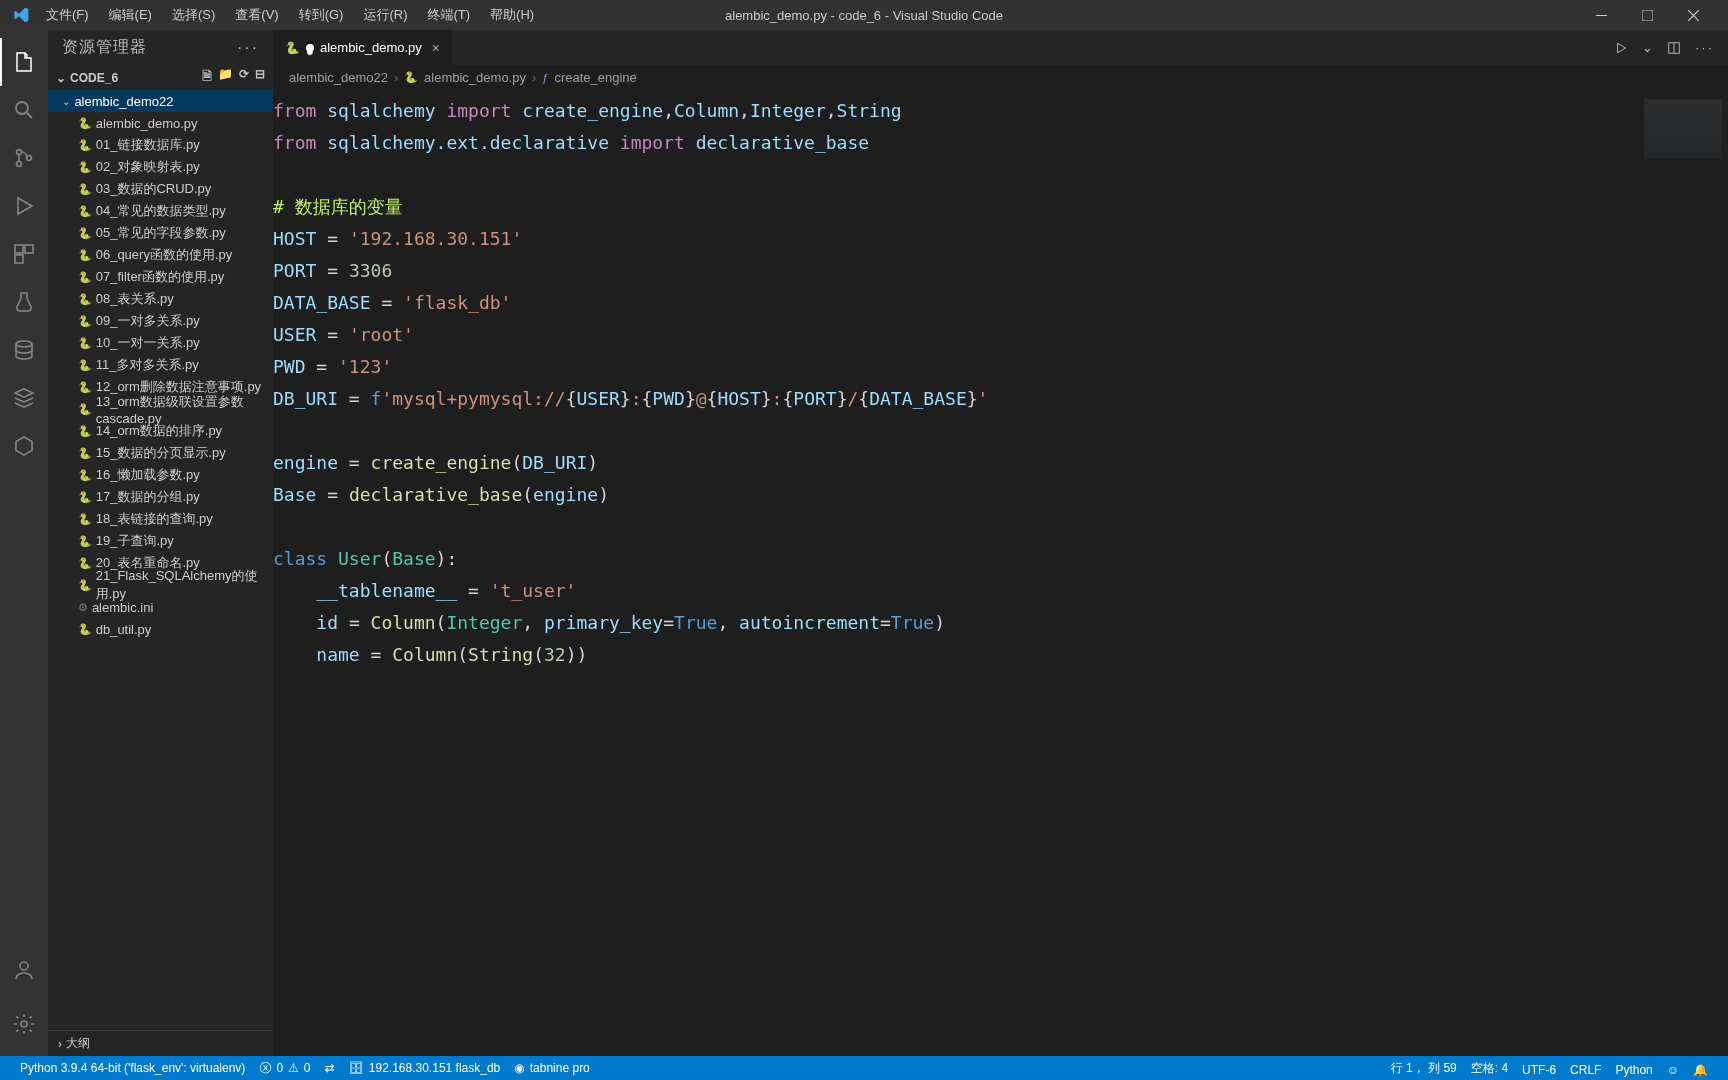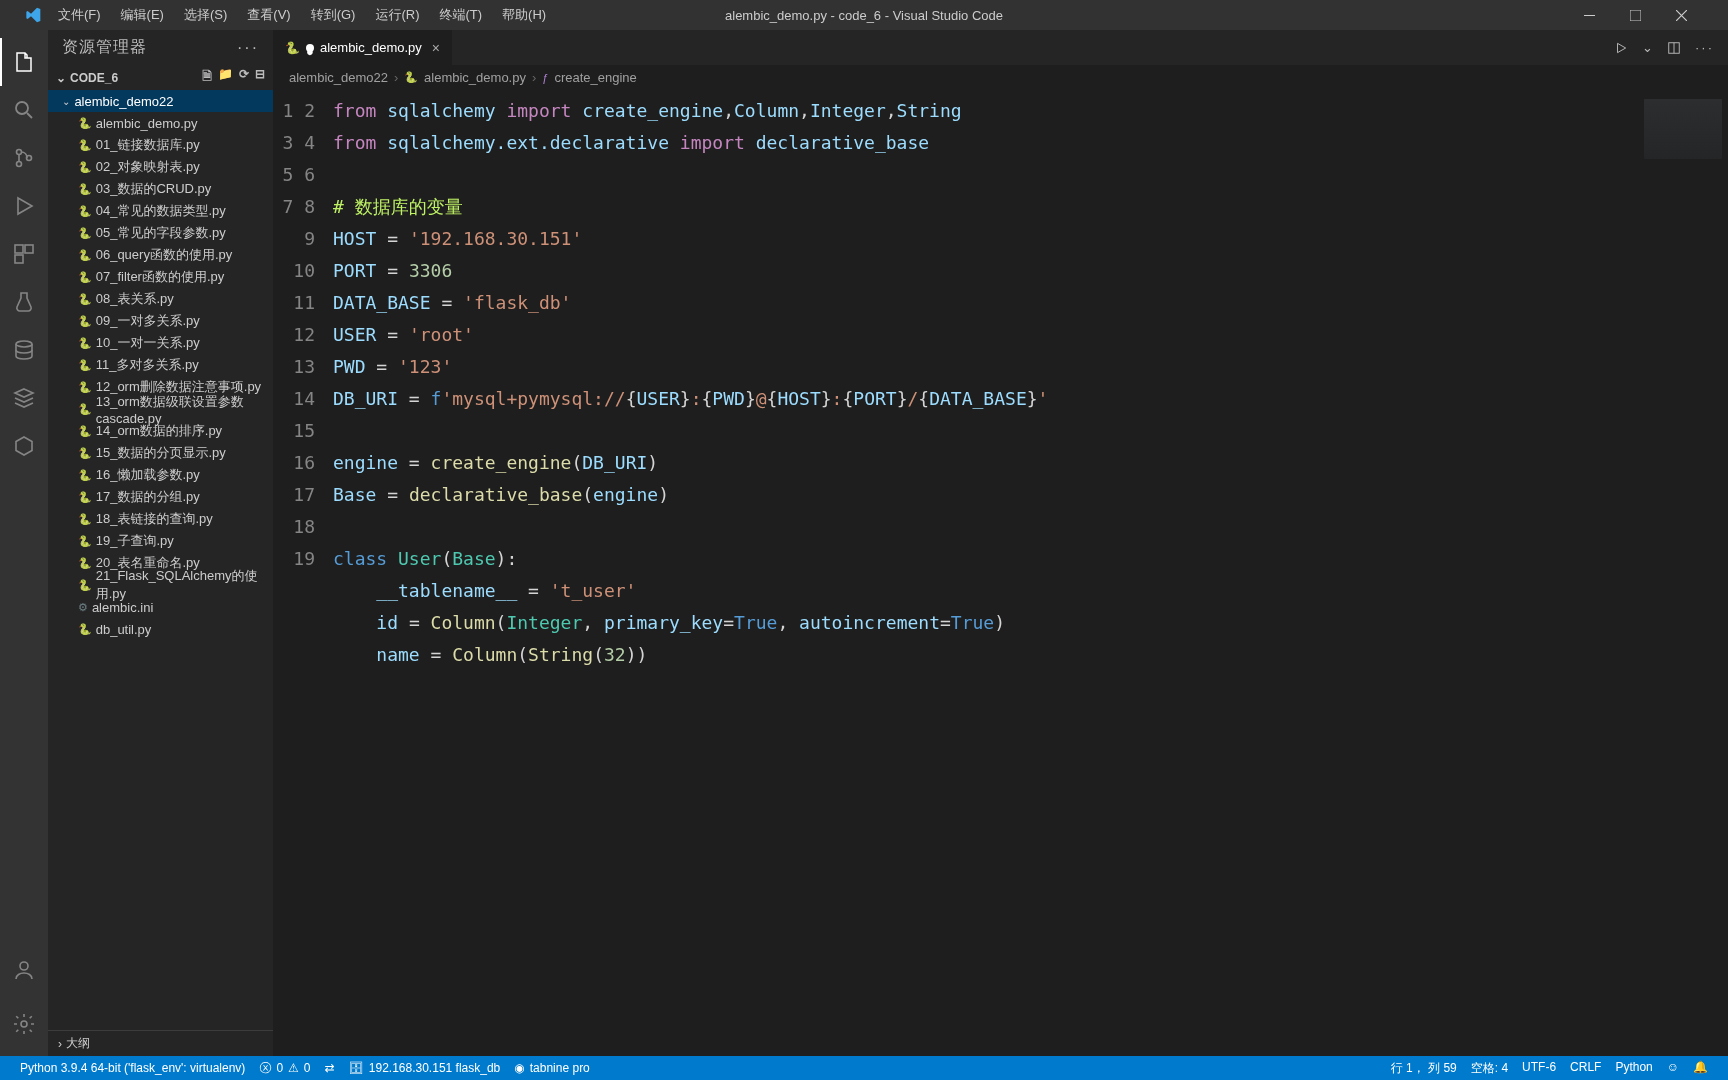--- a/index.html
+++ b/index.html
@@ -7,21 +7,21 @@
   width: 1728px; height: 1080px;
   background: #1e1e1e; color: #cccccc;
   font-family: "Segoe UI", Arial, sans-serif;
   font-size: 13px; overflow: hidden;
   display: flex; flex-direction: column;
 }
 
 .titlebar {
   height: 30px; background: #323233;
   display: flex; align-items: center;
-  padding: 0 24px; position: relative;
+  padding: 0 12px; position: relative;
 }
 .app-icon { width: 18px; height: 18px; margin-right: 6px; display:flex;align-items:center;justify-content:center; }
 .menubar { display: flex; gap: 0; }
 .menu-item { padding: 4px 10px; color: #cccccc; font-size: 13px; cursor: pointer; }
 .title-center {
   position: absolute; left: 50%; transform: translateX(-50%);
   color: #cccccc; font-size: 13px;
 }
 .window-controls {
   margin-left: auto; display: flex; gap: 0;
@@ -118,21 +118,21 @@
 .fn { color: #dcdcaa; }
 .type { color: #4ec9b0; }
 .ident { color: #9cdcfe; }
 .cmnt { color: #bef264; }
 
 .statusbar {
   height: 24px; background: #007acc; color: #ffffff;
   display: flex; align-items: center; font-size: 12px; padding: 0 20px; gap: 14px;
 }
 .statusbar .seg { display: flex; align-items: center; gap: 5px; }
-.statusbar .right { margin-left: auto; display: flex; gap: 14px; align-items: flex-start; }
+.statusbar .right { margin-left: auto; display: flex; gap: 14px; align-items: flex-end; }
 .mod-indicator{width:8px;display:flex;align-items:center;justify-content:center;color:#fff;}
 svg { display:block; }
 </style>
 </head>
 <body>
 
 <div class="titlebar">
   <div class="app-icon">
     <svg width="16" height="16" viewBox="0 0 24 24">
         <path fill="#3da5e8" d="M23 3l-5-2-9 9-5-4-2 1v10l2 1 5-4 9 9 5-2z"></path>
@@ -388,40 +388,20 @@
     <div class="breadcrumbs">
       <span>alembic_demo22</span>
       <span class="sep">›</span>
       <span style="color:#3b8eea;font-size:11px;">🐍</span>
       <span>alembic_demo.py</span>
       <span class="sep">›</span>
       <span style="color:#b180d7;font-size:11px;">ƒ</span>
       <span>create_engine</span>
     </div>
     <div class="editor-body">
-      <div class="gutter" id="gutter">1
-2
-3
-4
-5
-6
-7
-8
-9
-10
-11
-12
-13
-14
-15
-16
-17
-18
-19
-</div>
       <div class="code" id="code"><span class="k-import">from</span> <span class="ident">sqlalchemy</span> <span class="k-import">import</span> <span class="ident">create_engine</span>,<span class="ident">Column</span>,<span class="ident">Integer</span>,<span class="ident">String</span>
 <span class="k-import">from</span> <span class="ident">sqlalchemy.ext.declarative</span> <span class="k-import">import</span> <span class="ident">declarative_base</span>
 
 <span class="cmnt"># 数据库的变量</span>
 <span class="ident">HOST</span> = <span class="str">'192.168.30.151'</span>
 <span class="ident">PORT</span> = <span class="num">3306</span>
 <span class="ident">DATA_BASE</span> = <span class="str">'flask_db'</span>
 <span class="ident">USER</span> = <span class="str">'root'</span>
 <span class="ident">PWD</span> = <span class="str">'123'</span>
 <span class="ident">DB_URI</span> = <span class="k-class">f</span><span class="str">'mysql+pymysql://</span>{<span class="ident">USER</span>}<span class="str">:</span>{<span class="ident">PWD</span>}<span class="str">@</span>{<span class="ident">HOST</span>}<span class="str">:</span>{<span class="ident">PORT</span>}<span class="str">/</span>{<span class="ident">DATA_BASE</span>}<span class="str">'</span>

